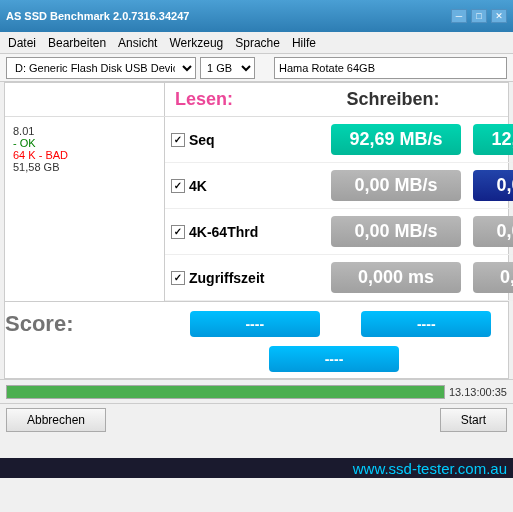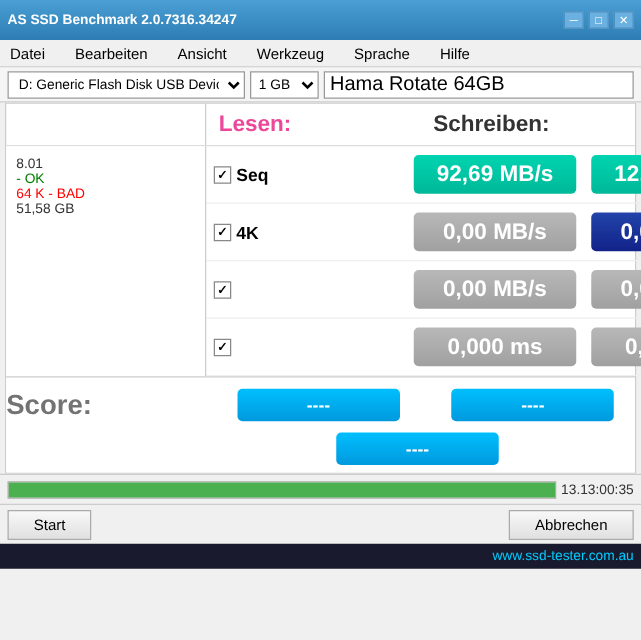--- a/index.html
+++ b/index.html
@@ -34,21 +34,21 @@
       display: flex; align-items: center; justify-content: center;
       cursor: pointer;
     }
 
     
     .menu-bar {
       background: #f0f0f0;
       border-bottom: 1px solid #ccc;
       display: flex;
       padding: 2px 4px;
-      gap: 16px;
+      gap: 4px;
       height: 22px;
       align-items: center;
     }
     .menu-item {
       font-size: 12px;
       cursor: pointer;
       padding: 1px 4px;
     }
 
     
@@ -75,22 +75,23 @@
       height: 22px;
       padding: 0 2px;
       font-size: 11px;
       width: 55px;
     }
     .disk-name-input {
       background: white;
       border: 1px solid #999;
       height: 22px;
       padding: 0 4px;
-      font-size: 16px;
+      font-size: 11px;
       flex: 1;
+      margin-left: 15px;
     }
 
     
     .info-panel {
       width: 160px;
       min-width: 160px;
       border-right: 1px solid #ccc;
       padding: 8px;
       background: white;
       font-size: 11px;
@@ -250,27 +251,28 @@
       background: linear-gradient(to bottom, #f8f8f8, #e0e0e0);
       border: 1px solid #aaa;
       font-size: 12px;
       cursor: pointer;
     }
 
     
     .watermark {
       background: #1a1a2e;
       color: #00ccff;
-      font-size: 11px;
+      font-size: 15px;
       text-align: right;
       padding: 2px 6px;
       height: 20px;
       display: flex;
       align-items: center;
       justify-content: flex-end;
+      margin-top: 23px;
     }
   </style>
 </head>
 <body>
 
 <div class="title-bar">
   <span class="title-bar-title">AS SSD Benchmark 2.0.7316.34247</span>
   <div class="title-bar-controls">
     <div class="title-btn">─</div>
     <div class="title-btn">□</div>
@@ -338,32 +340,34 @@
           <div class="value-box value-box-gray">0,00 MB/s</div>
         </div>
         <div class="bench-cell">
           <div class="value-box value-box-dark-blue">0,00 MB/s</div>
         </div>
       </div>
 
       <div class="bench-row">
         <div class="bench-row-label">
           <div class="bench-checkbox">✓</div>
+          <span>4K-64Thrd</span>
         </div>
         <div class="bench-cell">
           <div class="value-box value-box-gray">0,00 MB/s</div>
         </div>
         <div class="bench-cell">
           <div class="value-box value-box-gray">0,00 MB/s</div>
         </div>
       </div>
 
       <div class="bench-row">
         <div class="bench-row-label">
           <div class="bench-checkbox">✓</div>
+          <span>Zugriffszeit</span>
         </div>
         <div class="bench-cell">
           <div class="value-box value-box-gray">0,000 ms</div>
         </div>
         <div class="bench-cell">
           <div class="value-box value-box-gray">0,000 ms</div>
         </div>
       </div>
     </div>
   </div>
@@ -386,19 +390,19 @@
 </div>
 
 <div class="progress-area">
   <div class="progress-bar-container">
     <div class="progress-bar-fill" style="width:100%"></div>
   </div>
   <span class="progress-time">13.13:00:35</span>
 </div>
 
 <div class="bottom-bar">
+  <button class="btn">Abbrechen</button>
   <button class="btn">Start</button>
-  <button class="btn">Abbrechen</button>
 </div>
 
 <div class="watermark">
   <span>www.ssd-tester.com.au</span>
 </div>
 
 </body></html>

